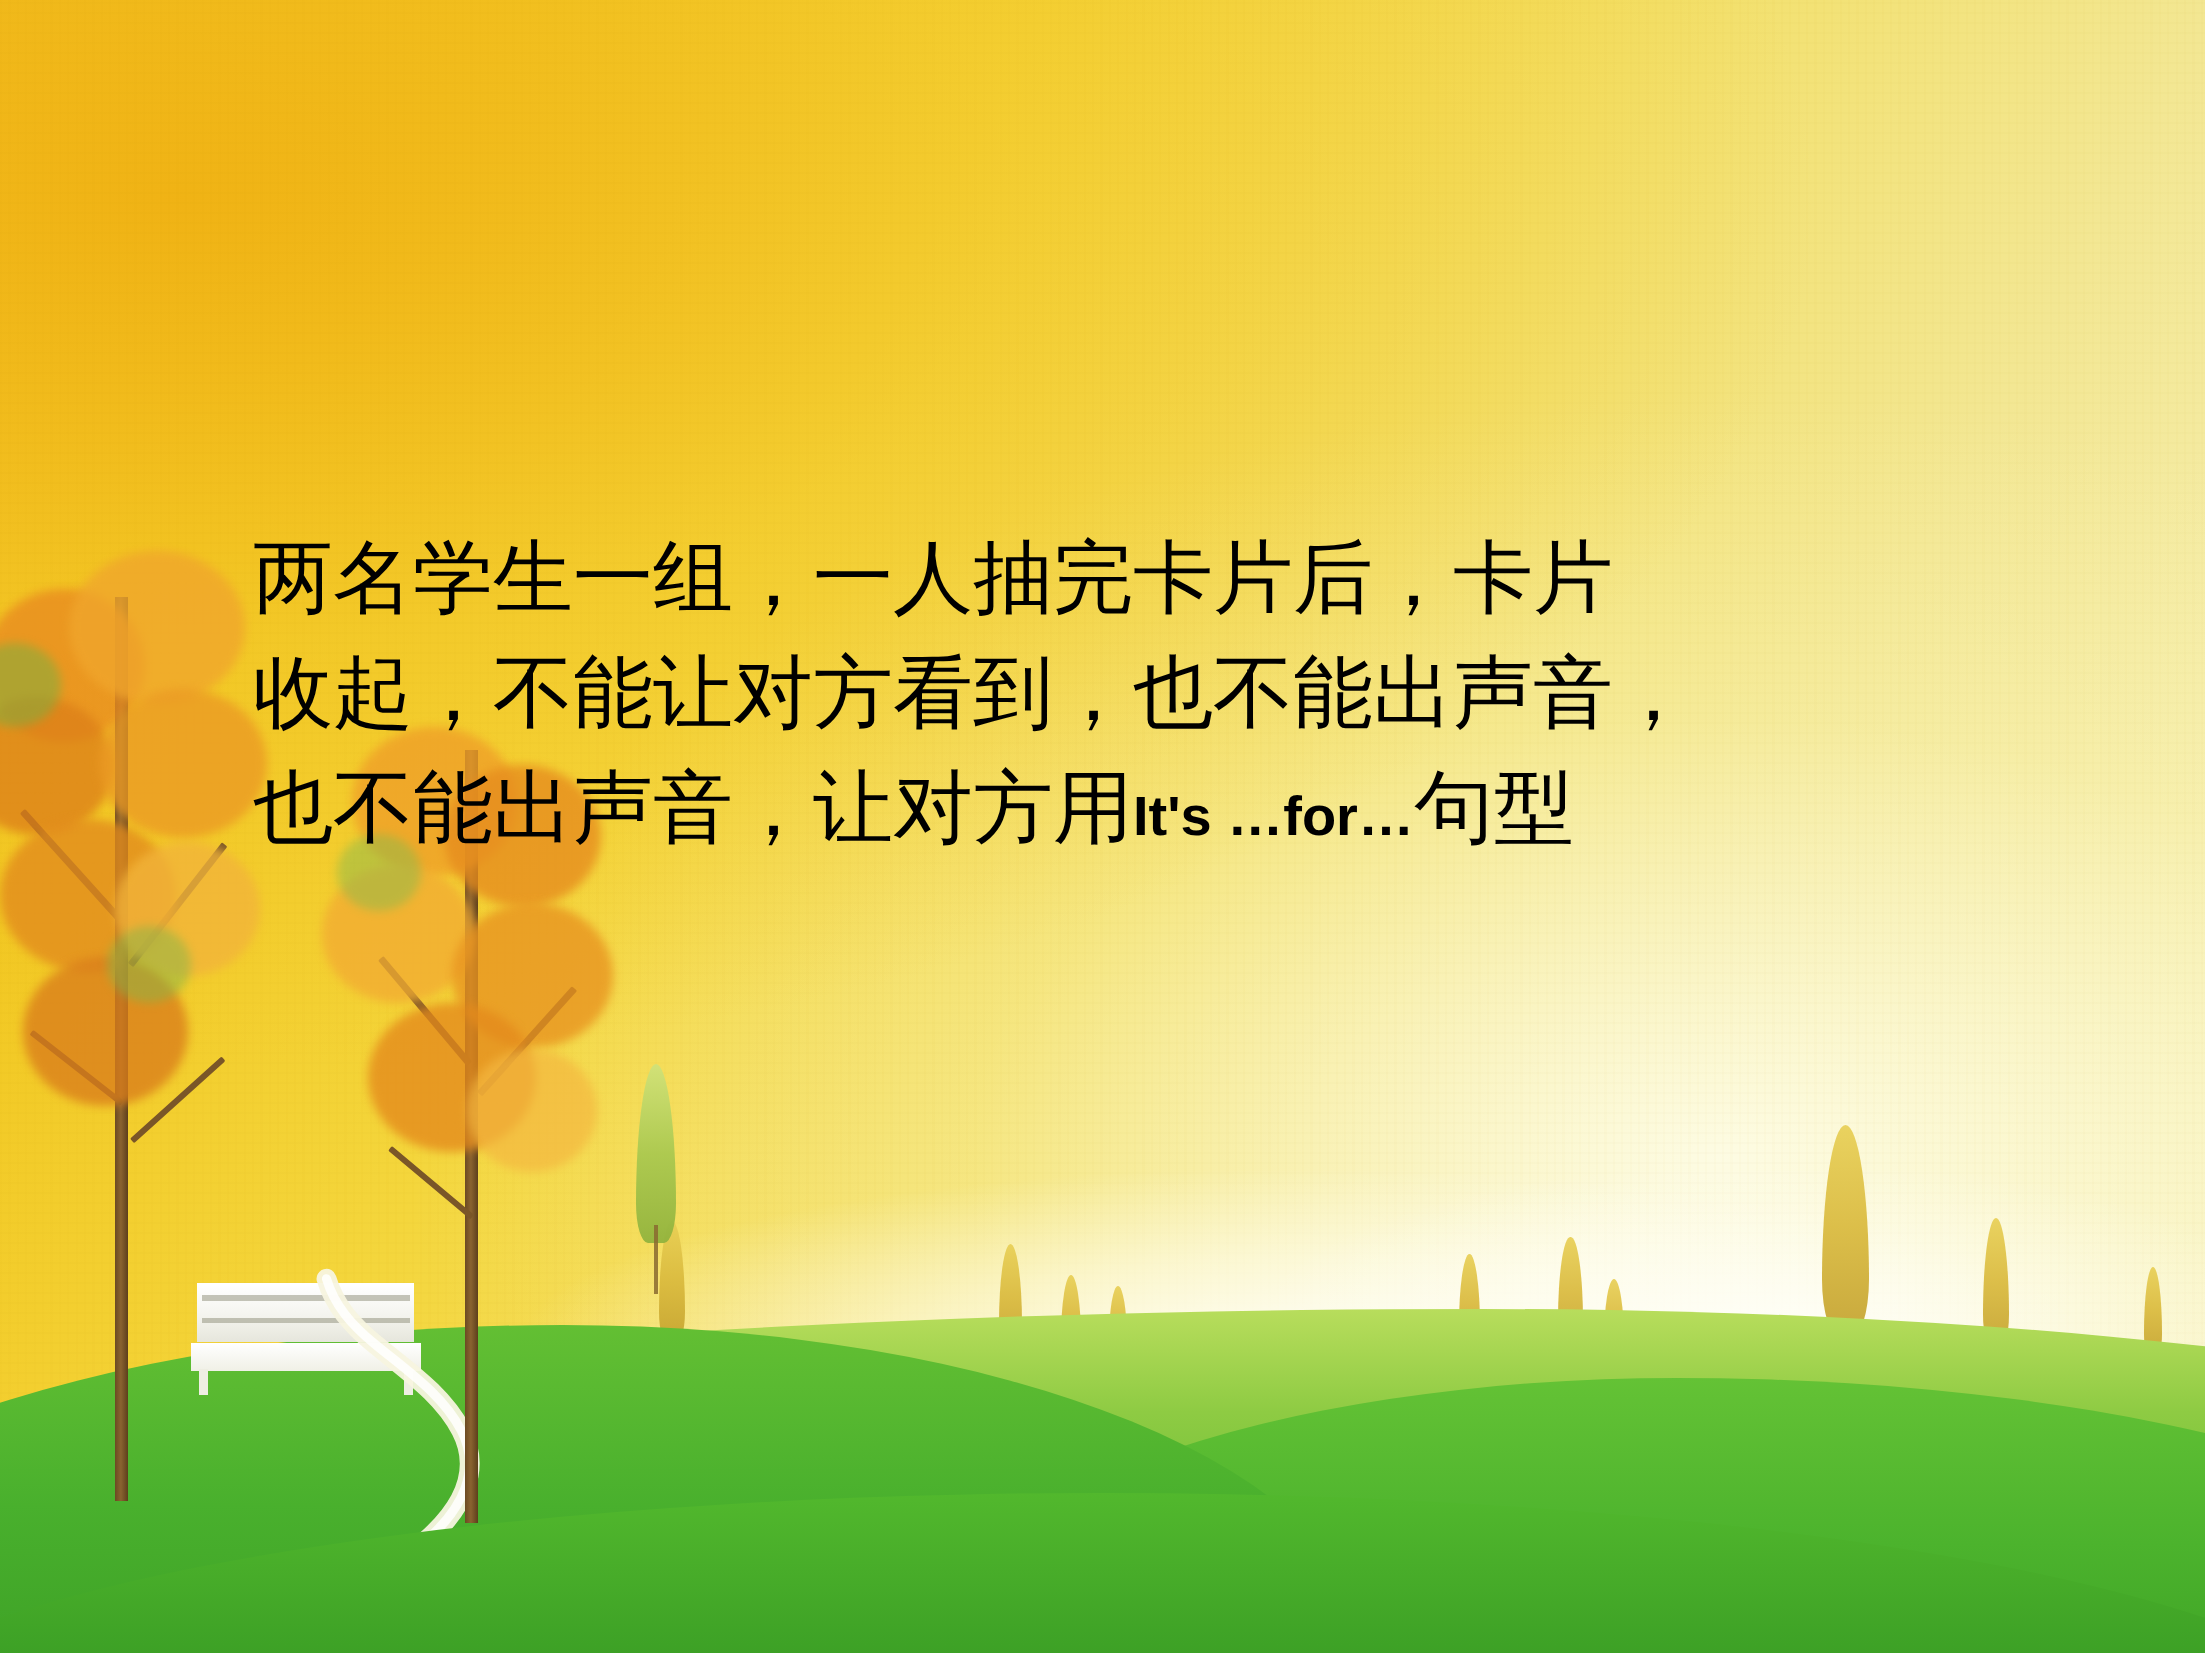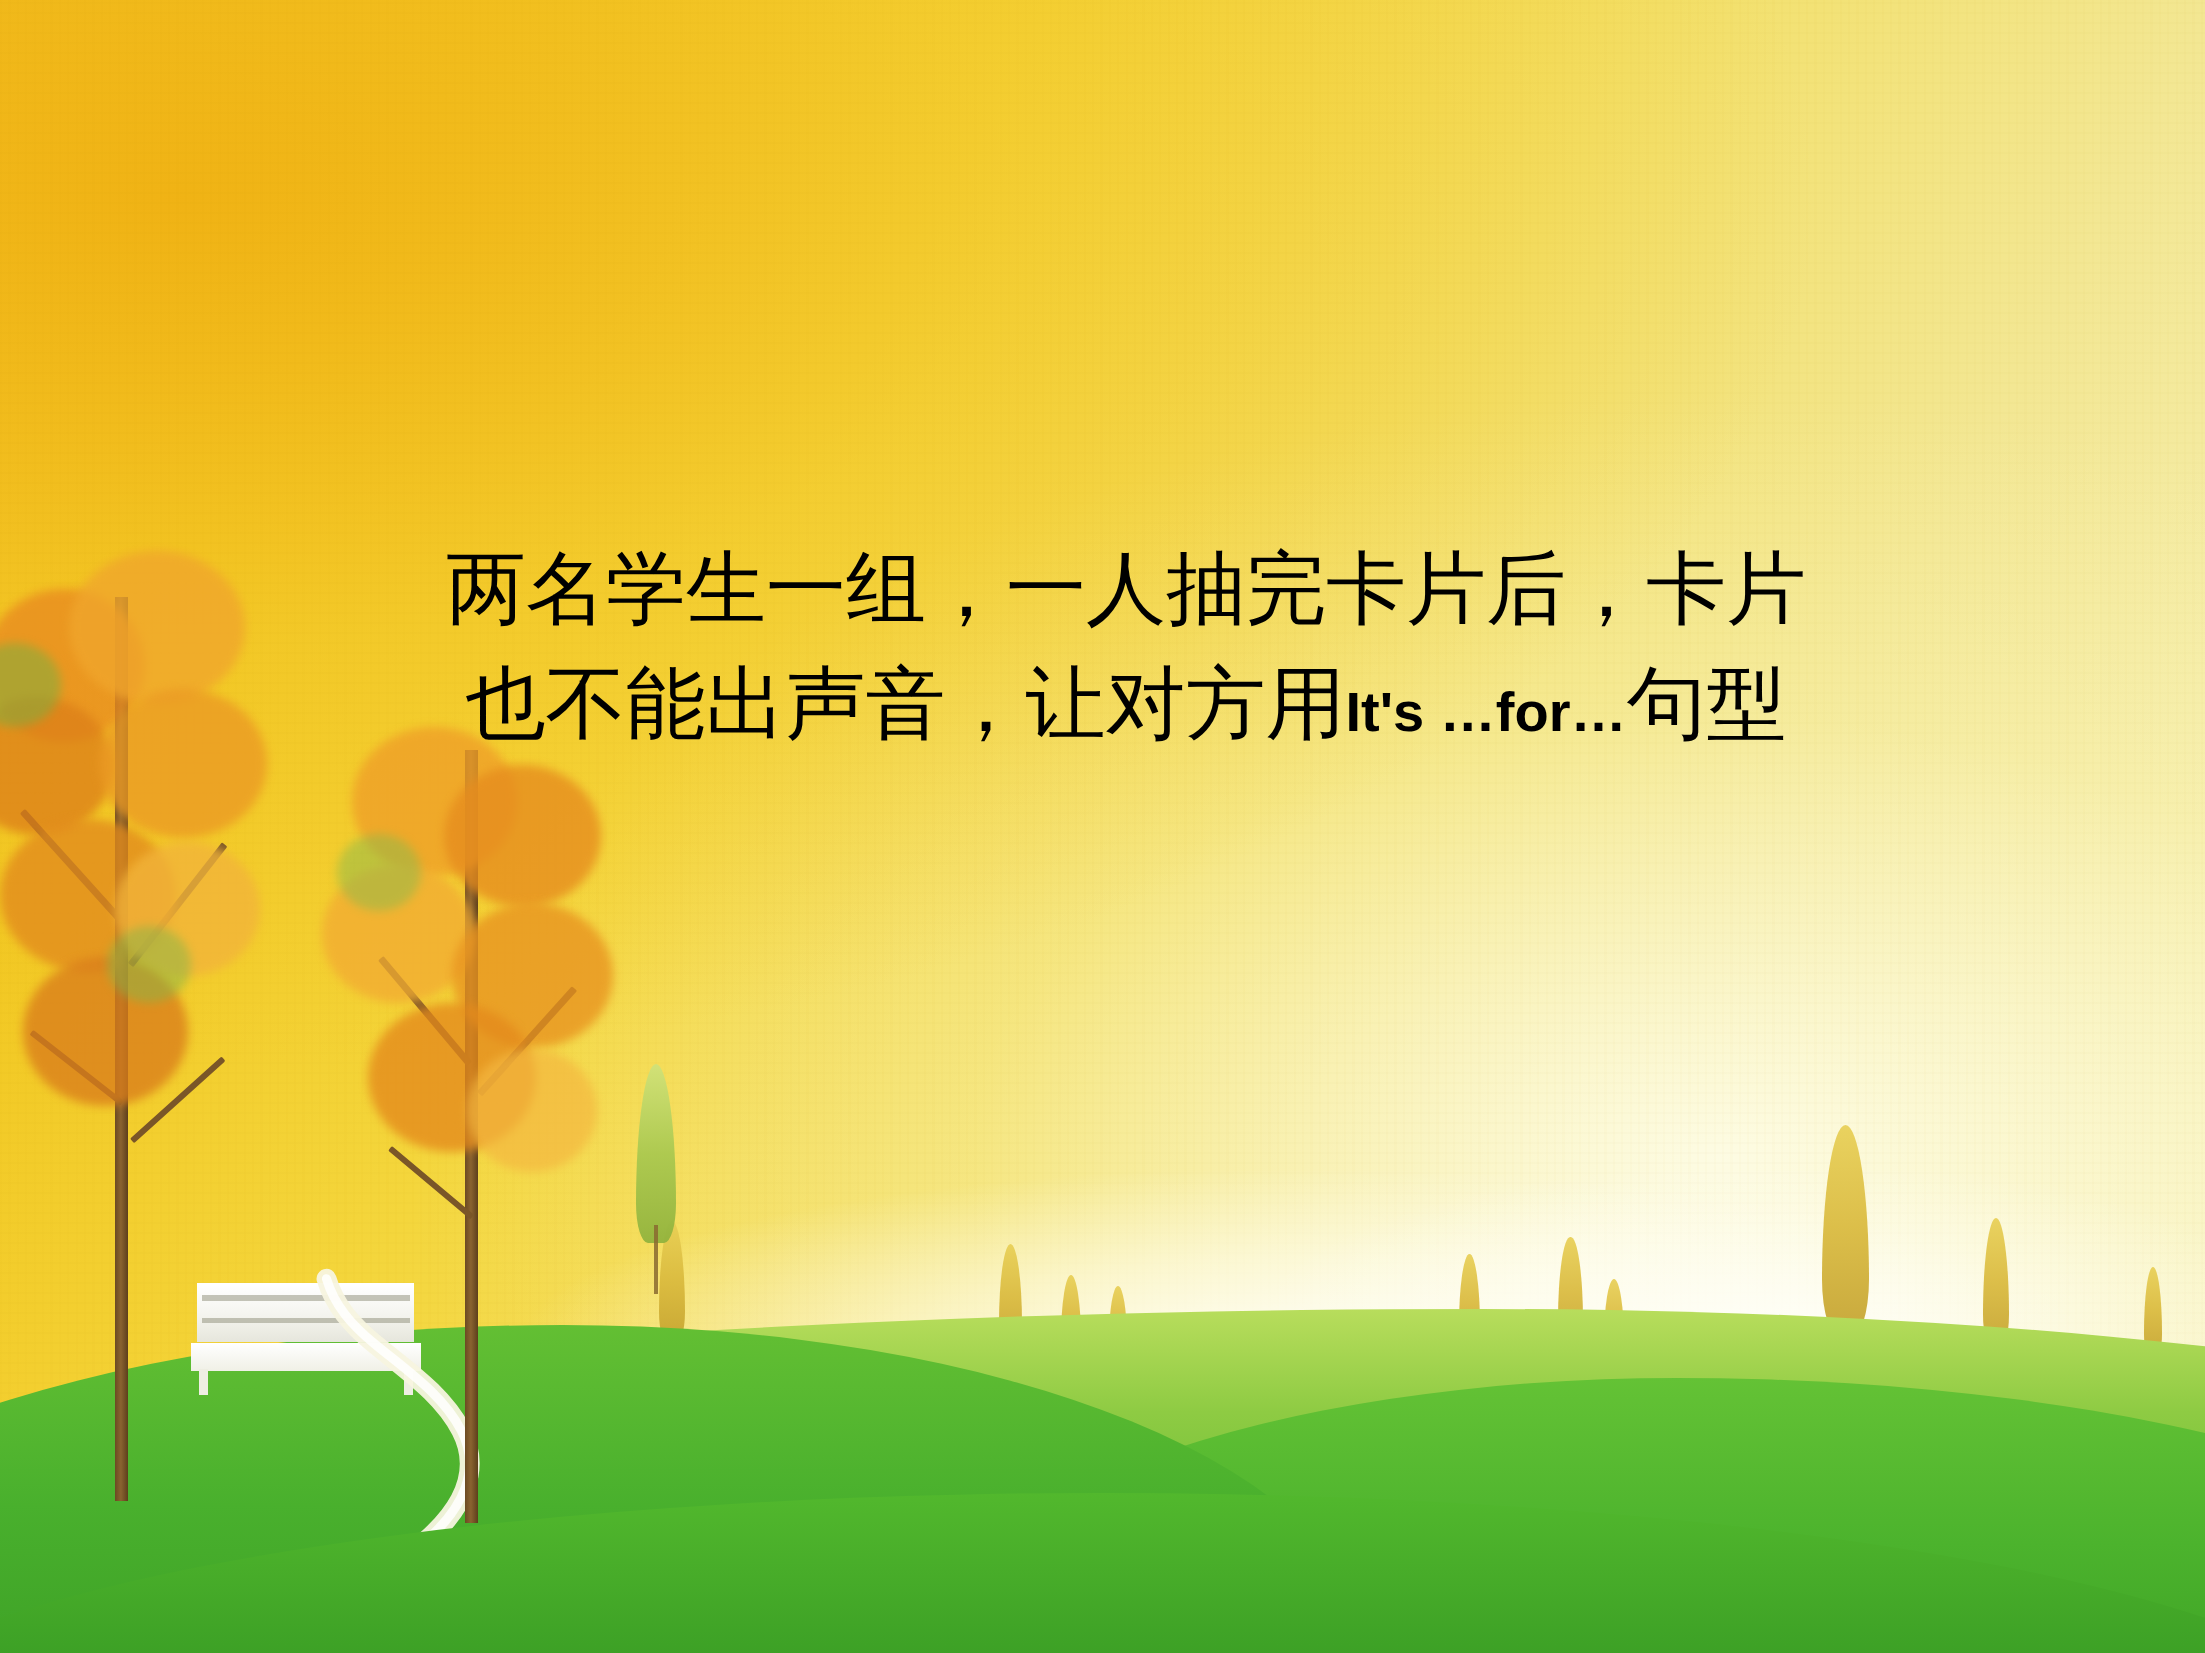--- a/index.html
+++ b/index.html
@@ -168,23 +168,22 @@
     position: absolute;
     left: 5.4px; top: 5.4px;
     width: 599px; height: 8.4px;
     background: rgba(130,130,130,.75);
     z-index: -1;
   }
 
   .body-wrap {
     position: absolute;
     left: 253px;
-    top: 532px;
+    top: 521px;
     width: 1746px;
-    text-align: center;
   }
   .body-line {
     font-family: "Liberation Serif", "DejaVu Serif", serif;
     font-size: 80px;
     line-height: 115px;
     color: #000000;
     white-space: nowrap;
     letter-spacing: 0px;
   }
   .en {
@@ -314,18 +313,21 @@
     <div class="crown" style="background:linear-gradient(180deg,#cfe27a 0%, #a8c84f 50%, #8fb23c 100%); border-radius:50% 50% 30% 30% / 78% 78% 22% 22%;"></div>
     <div class="trunk" style="background:#8a6a30;"></div>
   </div>
 
 
   <div class="body-wrap">
     <div class="body-line">
       <span>两名学生一组，一人抽完卡片后，卡片</span>
     </div>
     <div class="body-line">
+      <span>收起，不能让对方看到，也不能出声音，</span>
+    </div>
+    <div class="body-line">
       <span>也不能出声音，让对方用</span><span class="en">It's …for…</span><span>句型</span>
     </div>
   </div>
 
 </div>
 
 
 </body></html>

